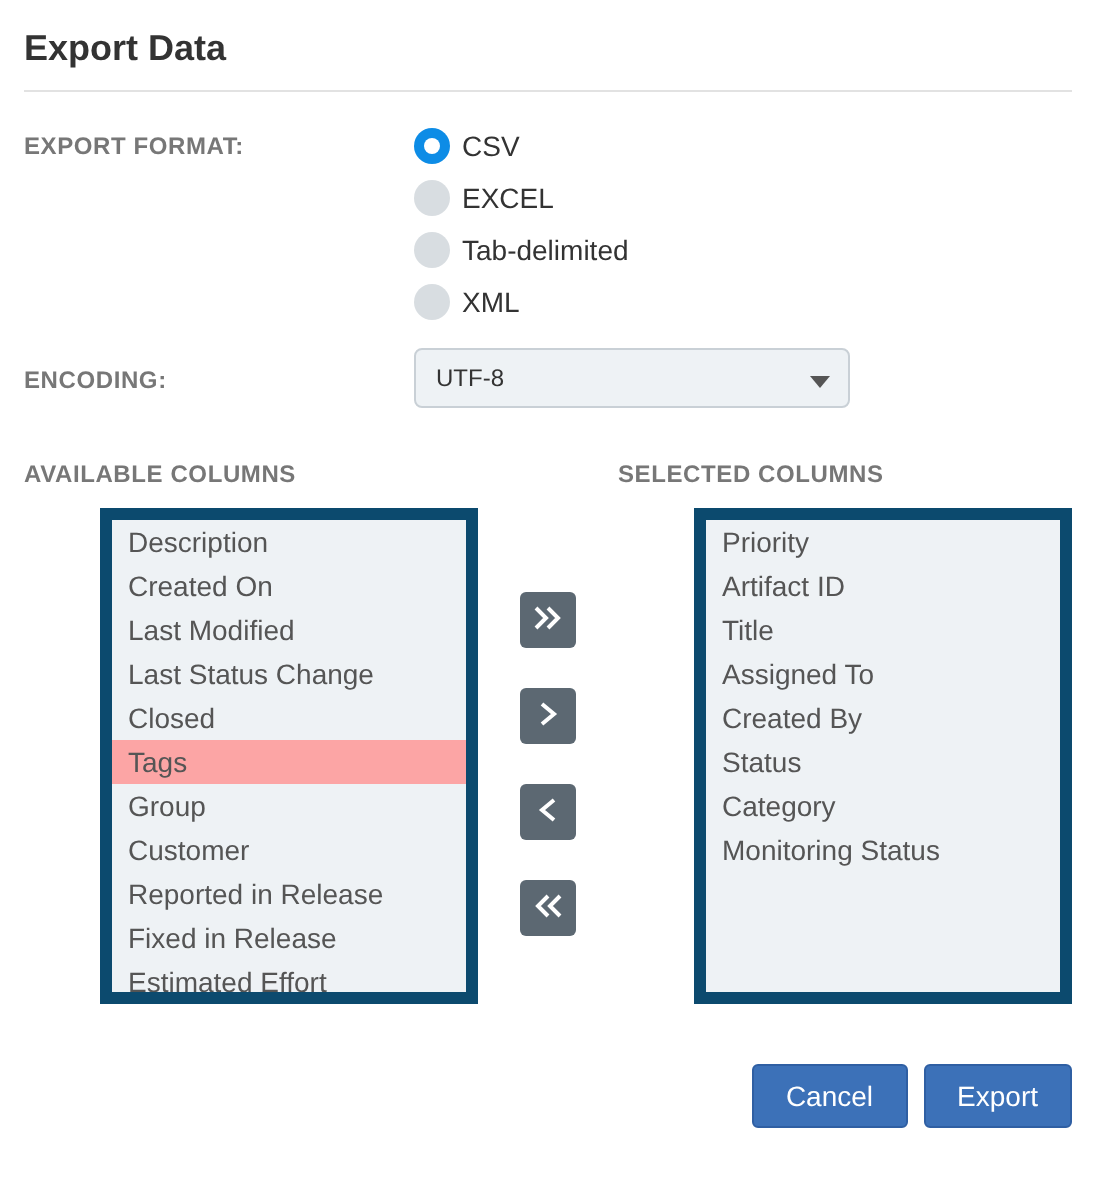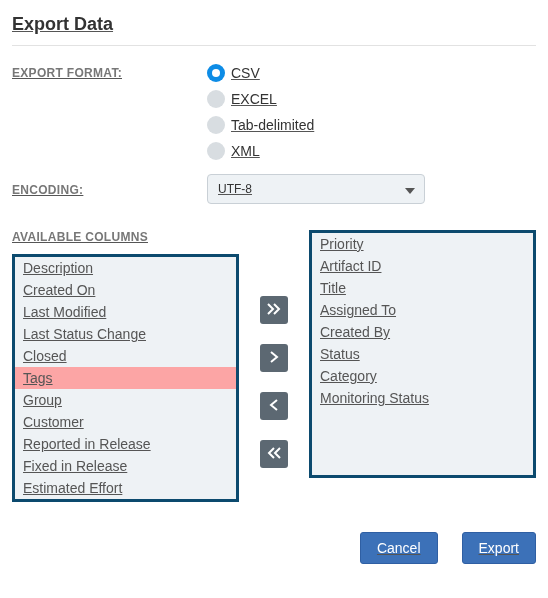--- a/index.html
+++ b/index.html
@@ -5,21 +5,21 @@
   * { box-sizing: border-box; }
   body {
     margin: 0;
     padding: 0;
     font-family: -apple-system, BlinkMacSystemFont, "Segoe UI", Arial, sans-serif;
     font-size: 14px;
     color: #555;
     background: #fff;
     width: 548px;
   }
-  .dialog { padding: 14px 12px 20px 12px; text-decoration: underline; }
+  .dialog { padding: 14px 12px 20px 12px; }
   .title {
     font-size: 18px;
     font-weight: 600;
     color: #333;
     padding-bottom: 10px;
   }
   .title-divider {
     border: none;
     border-top: 1px solid #e2e2e2;
     margin: 0 0 18px 0;
@@ -81,25 +81,26 @@
   .columns-area { display: flex; gap: 0; }
   .col-block { flex: 1; display: flex; flex-direction: column; }
   .col-heading {
     font-size: 12px;
     font-weight: 600;
     color: #777;
     letter-spacing: 0.3px;
     margin-bottom: 10px;
   }
   .listbox {
-    border: 3px solid #0c4a6e;
+    border: 6px solid #0c4a6e;
     background: #eef2f5;
     height: 248px;
     overflow-y: scroll;
     position: relative;
+    margin-left: 38px;
   }
   .listbox::-webkit-scrollbar { width: 14px; }
   .listbox::-webkit-scrollbar-track { background: #f1f1f1; }
   .listbox::-webkit-scrollbar-thumb { background: #c4c4c4; border-radius: 2px; }
   .list-item {
     padding: 3px 8px;
     color: #555;
     font-size: 14px;
     cursor: pointer;
     user-select: none;
@@ -118,21 +119,21 @@
     background: #5c6872;
     border-radius: 3px;
     border: none;
     display: flex; align-items: center; justify-content: center;
     cursor: pointer;
   }
   .tbtn svg { fill: #fff; }
   .footer {
     display: flex;
     justify-content: flex-end;
-    gap: 24px;
+    gap: 8px;
     margin-top: 30px;
   }
   .btn {
     height: 32px;
     padding: 0 16px;
     border-radius: 3px;
     border: 1px solid #2f5fa3;
     background: #3c71b8;
     color: #fff;
     font-size: 14px;
@@ -230,20 +231,21 @@
       <button class="tbtn" title="move all left">
         <span>
           <svg width="14" height="12" viewBox="0 0 14 12">
               <path d="M13 1 L8 6 L13 11 M7 1 L2 6 L7 11" stroke="#fff" stroke-width="2" fill="none"></path>
             </svg>
         </span>
       </button>
     </div>
 
     <div class="col-block">
+      <div class="col-heading">SELECTED COLUMNS</div>
       <div class="listbox" id="selected-list">
           <div class="list-item">Priority</div>
           <div class="list-item">Artifact ID</div>
           <div class="list-item">Title</div>
           <div class="list-item">Assigned To</div>
           <div class="list-item">Created By</div>
           <div class="list-item">Status</div>
           <div class="list-item">Category</div>
           <div class="list-item">Monitoring Status</div>
         </div>

